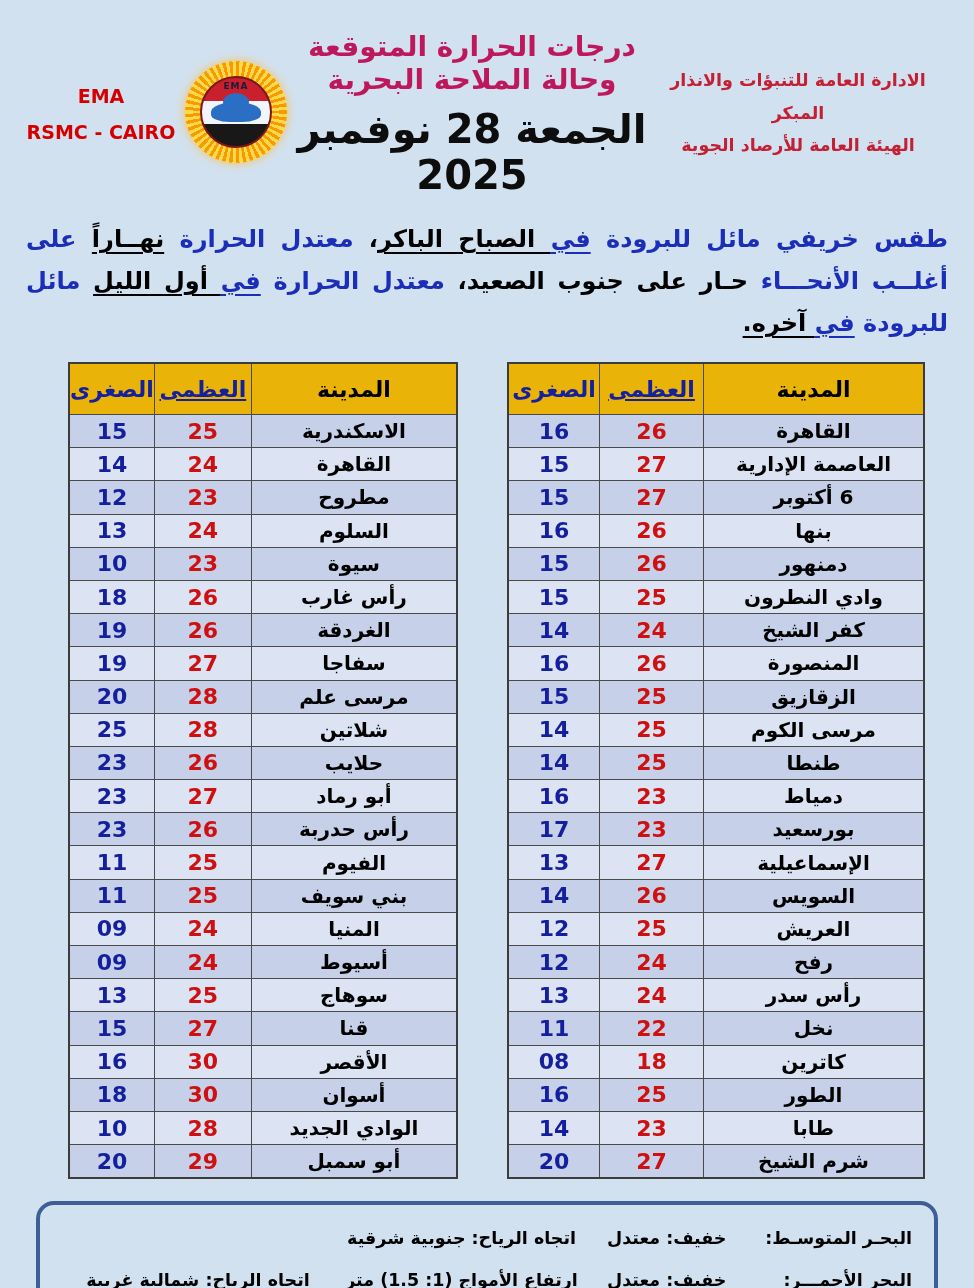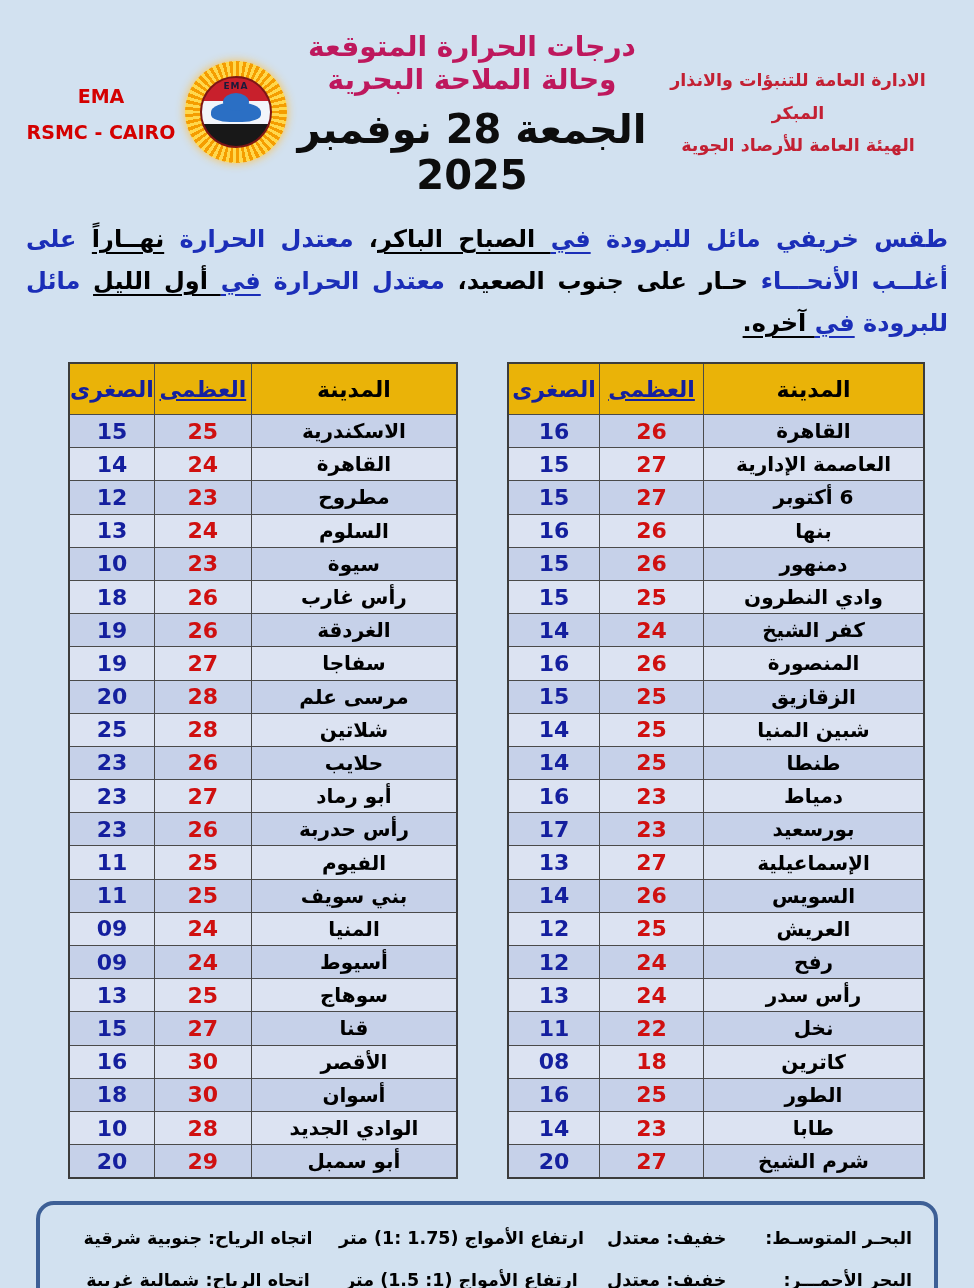--- a/index.html
+++ b/index.html
@@ -136,21 +136,21 @@
           <td class="c-city">المنصورة</td>
           <td class="c-max">26</td>
           <td class="c-min">16</td>
         </tr>
         <tr>
           <td class="c-city">الزقازيق</td>
           <td class="c-max">25</td>
           <td class="c-min">15</td>
         </tr>
         <tr>
-          <td class="c-city">شبين المنيا</td>
+          <td class="c-city">مرسى الكوم</td>
           <td class="c-max">25</td>
           <td class="c-min">14</td>
         </tr>
         <tr>
           <td class="c-city">طنطا</td>
           <td class="c-max">25</td>
           <td class="c-min">14</td>
         </tr>
         <tr>
           <td class="c-city">دمياط</td>
@@ -341,21 +341,20 @@
       </tbody>
   </table>
 </div>
 
 <div class="sea-box" id="sea-box">
     <div class="sea-row">
       <div class="sea-name-cell">
         <span>البحـر المتوسـط:</span>
         <span>خفيف: معتدل</span>
       </div>
-      <div class="sea-waves"><span>ارتفاع الأمواج </span><span class="ltr-num">(1: 1.75)</span><span> متر</span></div>
       <div class="sea-wind">اتجاه الرياح: جنوبية شرقية</div>
     </div>
     <div class="sea-row">
       <div class="sea-name-cell">
         <span>البحر الأحمـــر:</span>
         <span>خفيف: معتدل</span>
       </div>
       <div class="sea-waves"><span>ارتفاع الأمواج </span><span class="ltr-num">(1.5 :1)</span><span> متر</span></div>
       <div class="sea-wind">اتجاه الرياح: شمالية غربية</div>
     </div>

